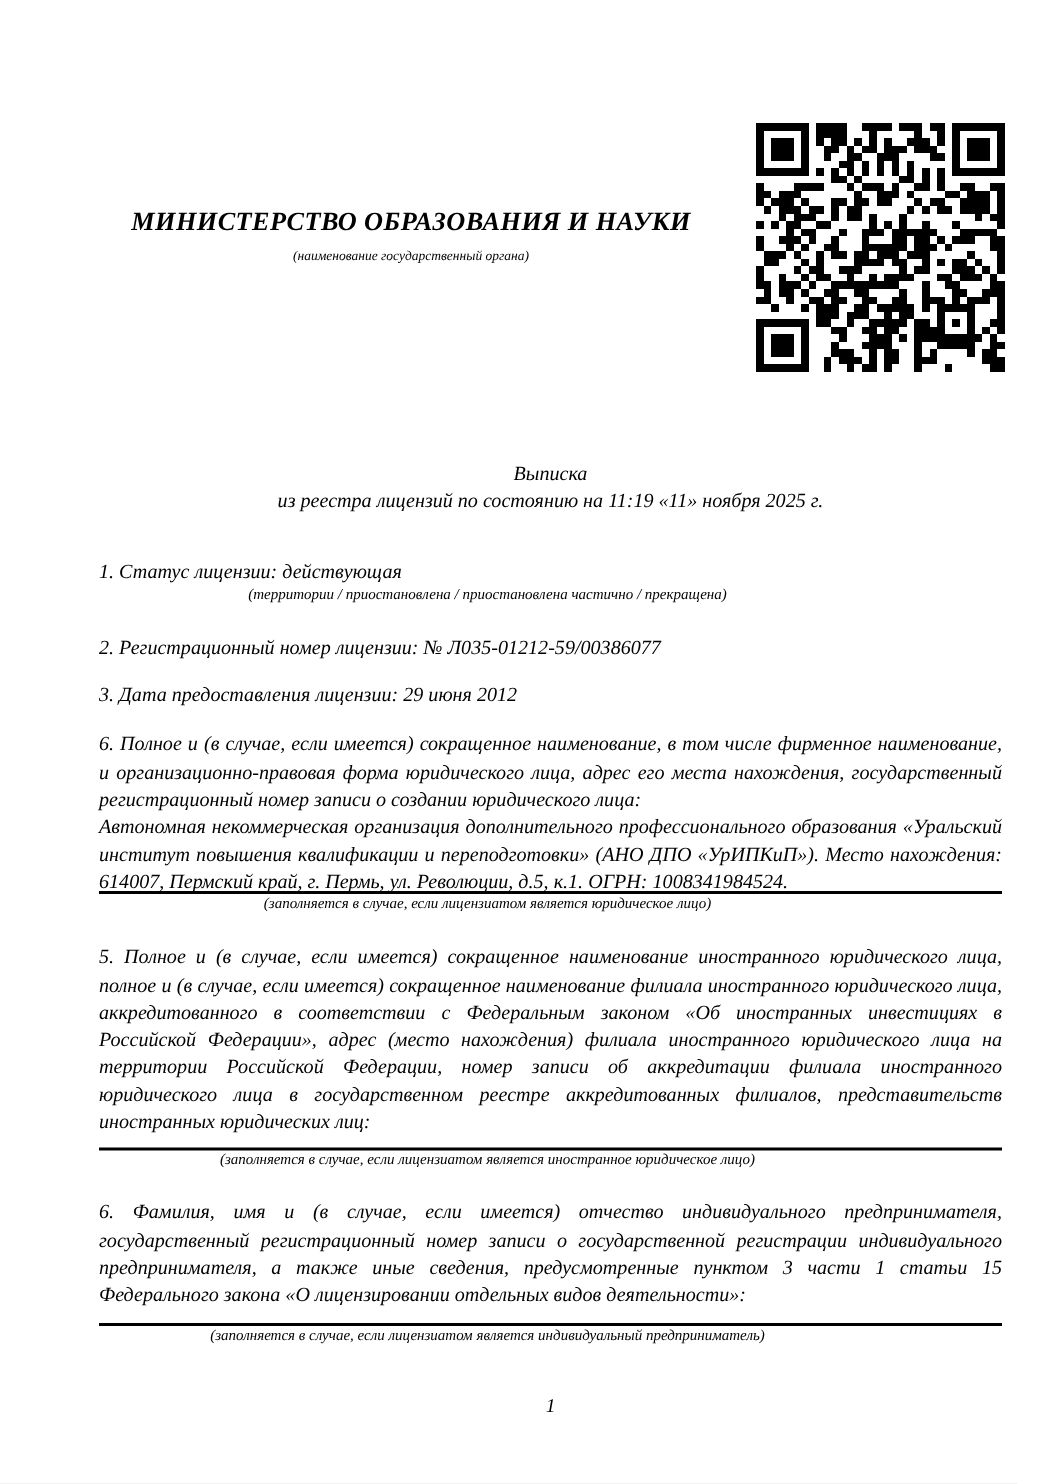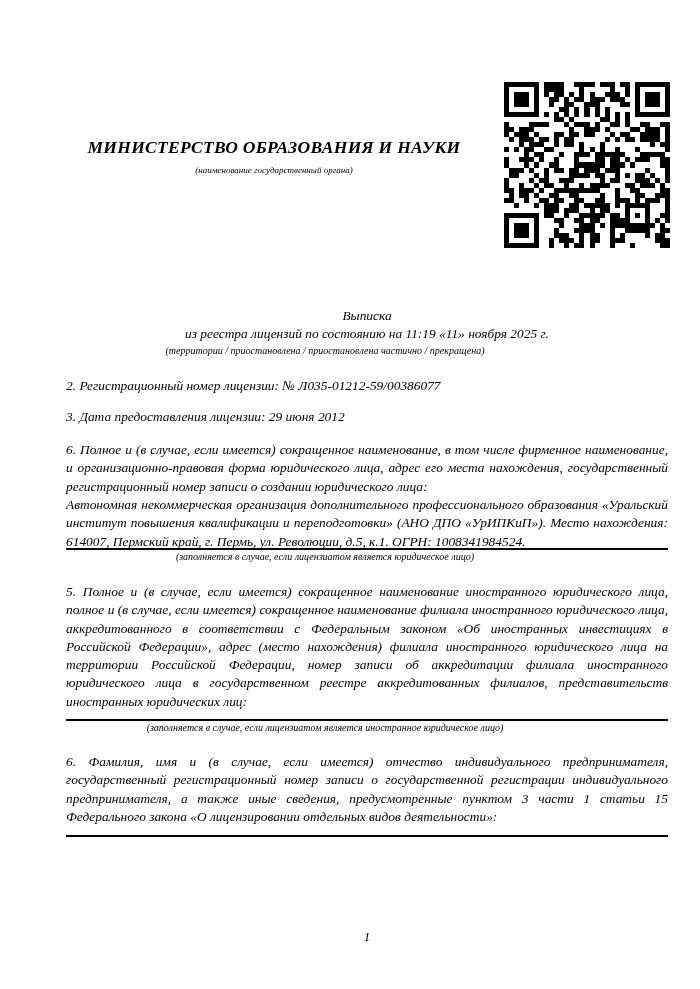--- a/index.html
+++ b/index.html
@@ -625,20 +625,21 @@
     <div class="header-caption">(наименование государственный органа)</div>
   </div>
 
   <div class="content">
 
     <div class="doc-title">
       <div>Выписка</div>
       <div>из реестра лицензий по состоянию на 11:19 «11» ноября 2025 г.</div>
     </div>
 
+    <div class="item-line m-item1">1. Статус лицензии: действующая</div>
     <div class="cap m-cap1">(территории / приостановлена / приостановлена частично / прекращена)</div>
 
     <div class="item-line m-item2">2. Регистрационный номер лицензии: № Л035-01212-59/00386077</div>
 
     <div class="item-line m-item3">3. Дата предоставления лицензии: 29 июня 2012</div>
 
     <div class="m-item4">
       <p class="para">6. Полное и (в случае, если имеется) сокращенное наименование, в том числе фирменное наименование, и организационно-правовая форма юридического лица, адрес его места нахождения, государственный регистрационный номер записи о создании юридического лица:</p>
       <p class="para">Автономная некоммерческая организация дополнительного профессионального образования «Уральский институт повышения квалификации и переподготовки» (АНО ДПО «УрИПКиП»). Место нахождения: 614007, Пермский край, г. Пермь, ул. Революции, д.5, к.1. ОГРН: 1008341984524.</p>
       <div class="rule rule-4"></div>
@@ -647,20 +648,21 @@
 
     <div class="m-item5">
       <p class="para">5. Полное и (в случае, если имеется) сокращенное наименование иностранного юридического лица, полное и (в случае, если имеется) сокращенное наименование филиала иностранного юридического лица, аккредитованного в соответствии с Федеральным законом «Об иностранных инвестициях в Российской Федерации», адрес (место нахождения) филиала иностранного юридического лица на территории Российской Федерации, номер записи об аккредитации филиала иностранного юридического лица в государственном реестре аккредитованных филиалов, представительств иностранных юридических лиц:</p>
       <div class="rule rule-5"></div>
       <div class="cap">(заполняется в случае, если лицензиатом является иностранное юридическое лицо)</div>
     </div>
 
     <div class="m-item6">
       <p class="para">6. Фамилия, имя и (в случае, если имеется) отчество индивидуального предпринимателя, государственный регистрационный номер записи о государственной регистрации индивидуального предпринимателя, а также иные сведения, предусмотренные пунктом 3 части 1 статьи 15 Федерального закона «О лицензировании отдельных видов деятельности»:</p>
       <div class="rule rule-6"></div>
+      <div class="cap">(заполняется в случае, если лицензиатом является индивидуальный предприниматель)</div>
     </div>
 
 
   </div>
 
   <div class="pageno">1</div>
 
 </div>
 
 </body></html>

